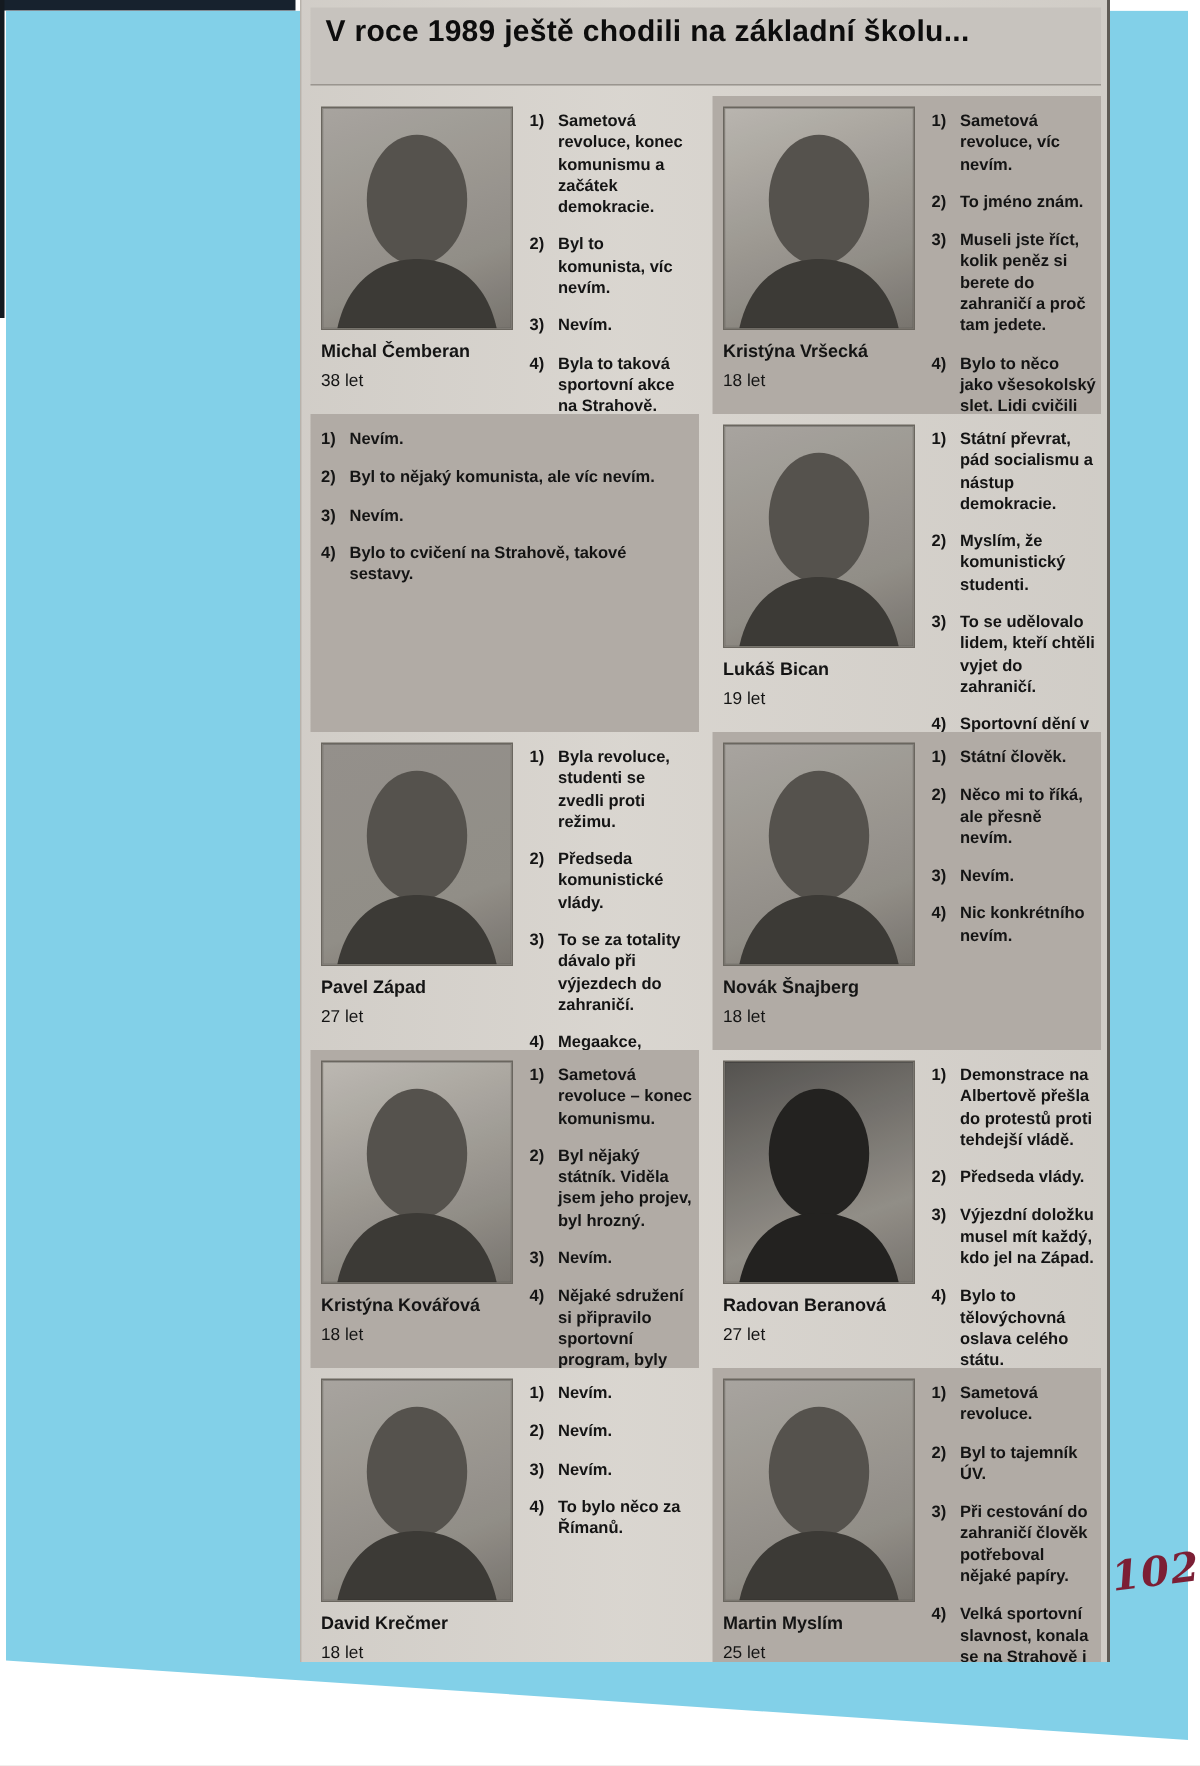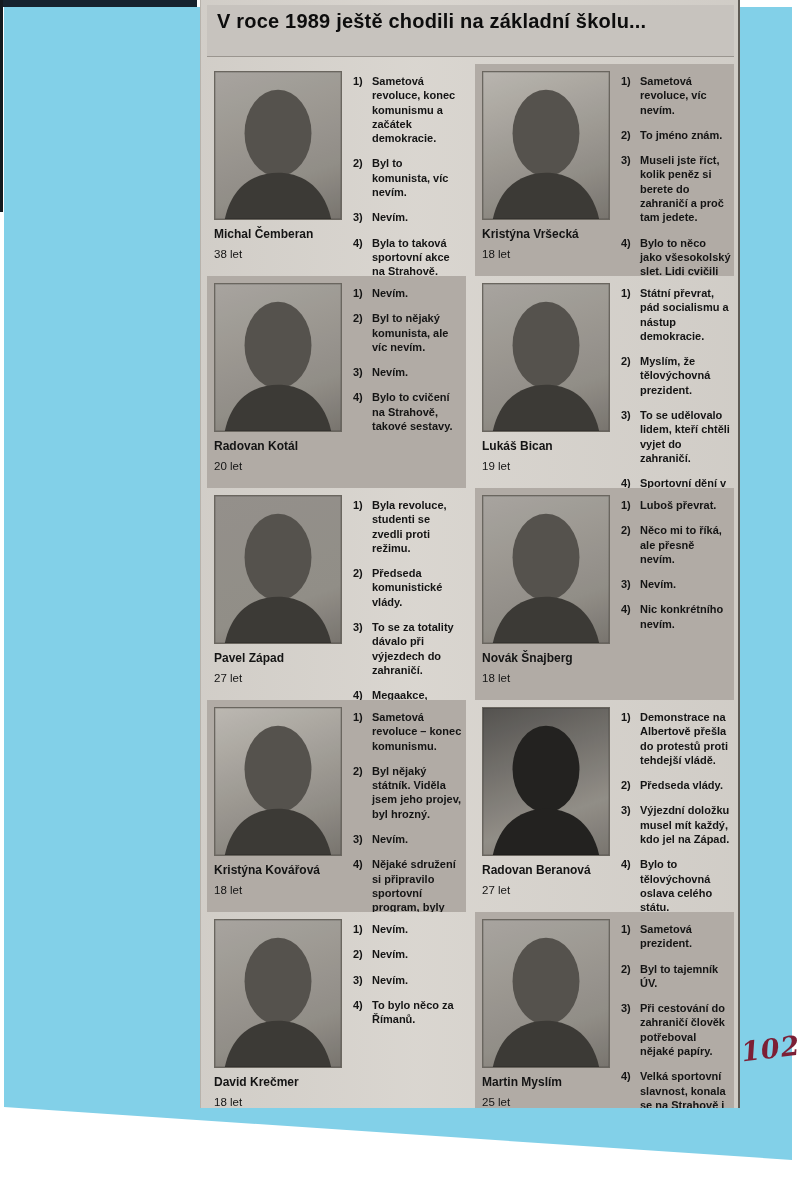--- a/index.html
+++ b/index.html
@@ -138,32 +138,20 @@
         <span class="answer-number">3)</span>
         <span class="answer-text">Museli jste říct, kolik peněz si berete do zahraničí a proč tam jedete.</span>
       </div>
             <div class="answer">
         <span class="answer-number">4)</span>
         <span class="answer-text">Bylo to něco jako všesokolský slet. Lidi cvičili na strahovském stadionu.</span>
       </div>
           </div>
   </div>
         <div class="card gray">
-    <div class="photo-col">
-      <div class="photo">
-        <svg viewBox="0 0 128 149" preserveAspectRatio="none" aria-hidden="true">
-          <rect x="0" y="0" width="128" height="149" fill="rgba(255,255,255,0.06)"></rect>
-          <ellipse class="head" cx="64" cy="62" rx="34" ry="44" fill="#55524d"></ellipse>
-          <path class="torso" d="M10 149 C18 112 44 102 64 102 C84 102 110 112 118 149 Z" fill="#3c3a36"></path>
-          <rect x="0" y="0" width="128" height="149" fill="none" stroke="rgba(0,0,0,0.25)"></rect>
-        </svg>
-      </div>
-      <div class="person-name">Radovan Kotál</div>
-      <div class="person-age">20 let</div>
-    </div>
     <div class="answers">
 
     <div class="answer">
         <span class="answer-number">1)</span>
         <span class="answer-text">Nevím.</span>
       </div>
             <div class="answer">
         <span class="answer-number">2)</span>
         <span class="answer-text">Byl to nějaký komunista, ale víc nevím.</span>
       </div>
@@ -191,21 +179,21 @@
       <div class="person-age">19 let</div>
     </div>
     <div class="answers">
 
     <div class="answer">
         <span class="answer-number">1)</span>
         <span class="answer-text">Státní převrat, pád socialismu a nástup demokracie.</span>
       </div>
             <div class="answer">
         <span class="answer-number">2)</span>
-        <span class="answer-text">Myslím, že tělovýchovná prezident.</span>
+        <span class="answer-text">Myslím, že komunistický studenti.</span>
       </div>
             <div class="answer">
         <span class="answer-number">3)</span>
         <span class="answer-text">To se udělovalo lidem, kteří chtěli vyjet do zahraničí.</span>
       </div>
             <div class="answer">
         <span class="answer-number">4)</span>
         <span class="answer-text">Sportovní dění v rámci socialistických zemí.</span>
       </div>
           </div>
@@ -253,21 +241,21 @@
           <rect x="0" y="0" width="128" height="149" fill="none" stroke="rgba(0,0,0,0.25)"></rect>
         </svg>
       </div>
       <div class="person-name">Novák Šnajberg</div>
       <div class="person-age">18 let</div>
     </div>
     <div class="answers">
 
     <div class="answer">
         <span class="answer-number">1)</span>
-        <span class="answer-text">Luboš převrat.</span>
+        <span class="answer-text">Státní člověk.</span>
       </div>
             <div class="answer">
         <span class="answer-number">2)</span>
         <span class="answer-text">Něco mi to říká, ale přesně nevím.</span>
       </div>
             <div class="answer">
         <span class="answer-number">3)</span>
         <span class="answer-text">Nevím.</span>
       </div>
             <div class="answer">
@@ -385,21 +373,21 @@
           <rect x="0" y="0" width="128" height="149" fill="none" stroke="rgba(0,0,0,0.25)"></rect>
         </svg>
       </div>
       <div class="person-name">Martin Myslím</div>
       <div class="person-age">25 let</div>
     </div>
     <div class="answers">
 
     <div class="answer">
         <span class="answer-number">1)</span>
-        <span class="answer-text">Sametová prezident.</span>
+        <span class="answer-text">Sametová revoluce.</span>
       </div>
             <div class="answer">
         <span class="answer-number">2)</span>
         <span class="answer-text">Byl to tajemník ÚV.</span>
       </div>
             <div class="answer">
         <span class="answer-number">3)</span>
         <span class="answer-text">Při cestování do zahraničí člověk potřeboval nějaké papíry.</span>
       </div>
             <div class="answer">

